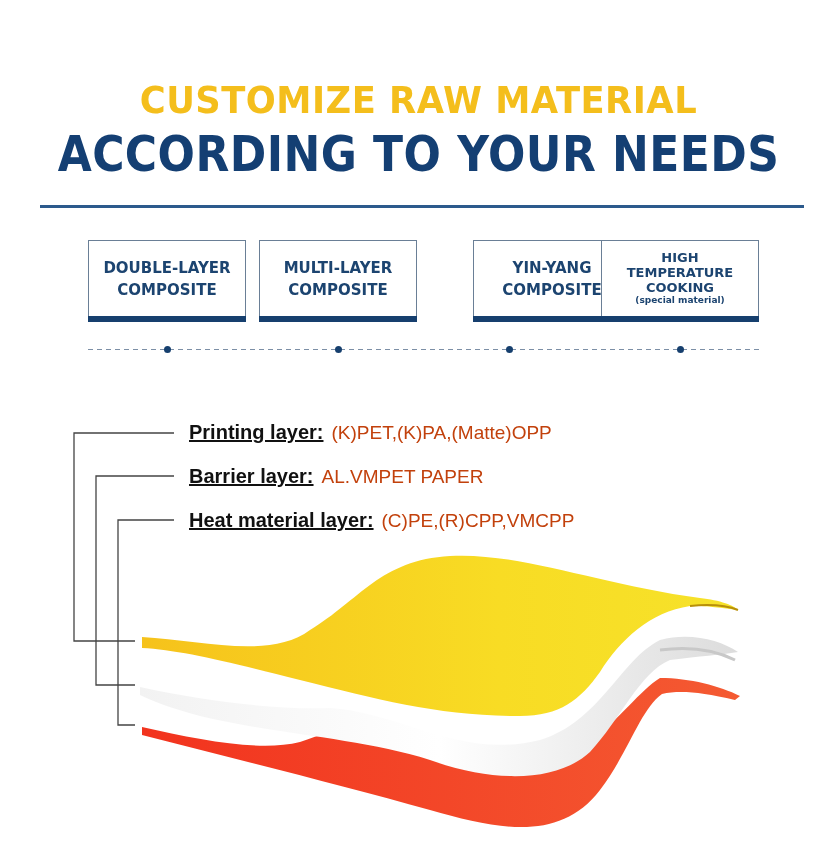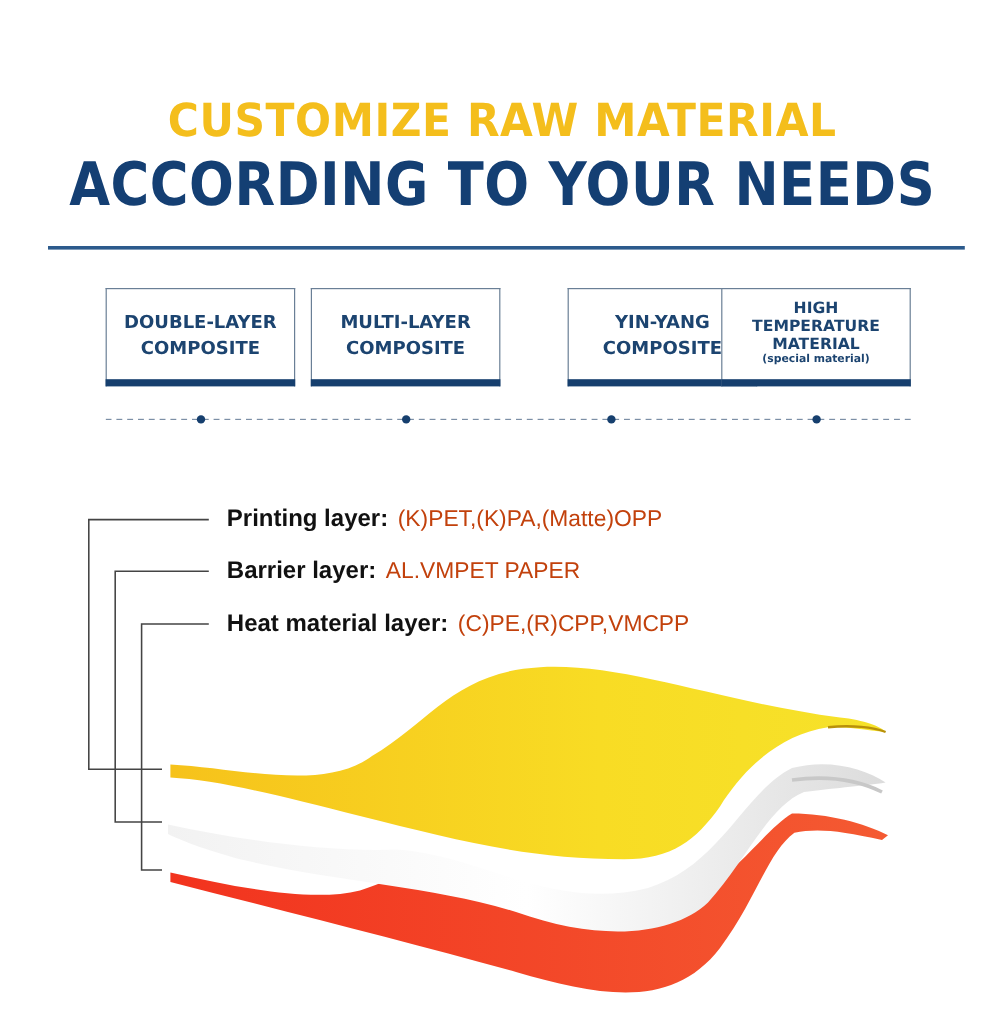--- a/index.html
+++ b/index.html
@@ -35,21 +35,21 @@
     .card.small .s { font-size: 9px; line-height: 10px; padding-bottom: 8px; }
     .dots {
       position: absolute; top: 349px; left: 88px; width: 672px; height: 2px;
       background-image: linear-gradient(to right, #7C8FA6 0 5px, transparent 5px 9px);
       background-size: 9px 1px; background-repeat: repeat-x; background-position: 0 0;
     }
     .dot {
       position: absolute; top: 346px; width: 7px; height: 7px; border-radius: 50%; background: #163F6E;
     }
     .label { position: absolute; left: 189px; font-family: "Liberation Sans", sans-serif; font-size: 20px; white-space: nowrap; }
-    .label .k { color: #111; font-weight: bold; }
+    .label .k { color: #111; font-weight: bold; text-decoration: underline; }
     .label .v { color: #c2410c; font-weight: normal; margin-left: 8px; font-size: 19px; }
     svg.art { position: absolute; left: 0; top: 0; }
   </style>
 </head>
 <body>
 
 <div class="title1">CUSTOMIZE RAW MATERIAL</div>
 <div class="title2">ACCORDING TO YOUR NEEDS</div>
 <div class="rule"></div>
 
@@ -57,21 +57,21 @@
   <div class="card" style="left:88px;">
     <span class="l"><span>DOUBLE-LAYER</span><br><span>COMPOSITE</span></span>
   </div>
   <div class="card" style="left:259px;justify-content:center;">
     <span class="l"><span>MULTI-LAYER</span><br><span>COMPOSITE</span></span>
   </div>
   <div class="card" style="left:430px;margin-left:43px;">
     <span class="l"><span>YIN-YANG</span><br><span>COMPOSITE</span></span>
   </div>
   <div class="card small" style="left:601px;">
-    <span class="l"><span>HIGH</span><br><span>TEMPERATURE</span><br><span>MATERIAL</span></span>
+    <span class="l"><span>HIGH</span><br><span>TEMPERATURE</span><br><span>COOKING</span></span>
     <span class="s">(special material)</span>
   </div>
 </div>
 
 <div class="dots"></div>
 <div class="dot" style="left:164px;"></div>
 <div class="dot" style="left:335px;"></div>
 <div class="dot" style="left:506px;"></div>
 <div class="dot" style="left:677px;"></div>
 

